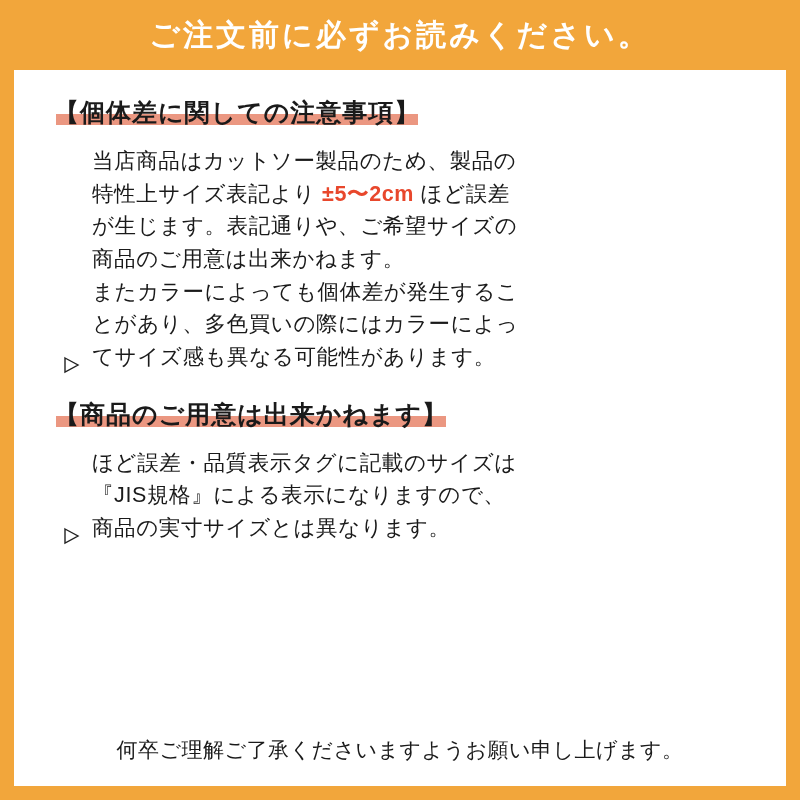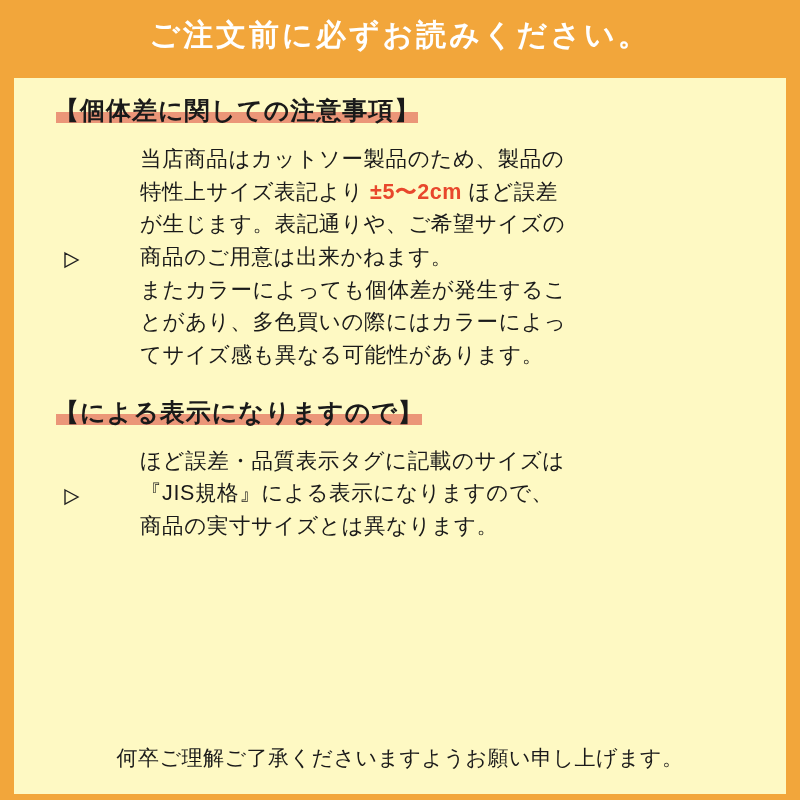--- a/index.html
+++ b/index.html
@@ -37,24 +37,23 @@
     font-weight: bold;
     letter-spacing: 3px;
     line-height: 1;
   }
   .body-panel {
     position: absolute;
     top: 70px;
     left: 14px;
     width: 772px;
     height: 716px;
-    background: #fef9c3;
+    background: #ffffff;
     box-sizing: border-box;
-    padding: 16px 34px 0 34px;
-    margin-top: 8px;
+    padding: 26px 34px 0 34px;
   }
   .section-heading {
     font-size: 25px;
     font-weight: bold;
     color: #1a1a1a;
     letter-spacing: 1px;
     margin: 0 0 6px 0;
     display: inline-block;
     position: relative;
   }
@@ -71,24 +70,23 @@
     height: 11px;
     background: #e8856b;
     opacity: 0.85;
     z-index: 1;
   }
   .heading-wrap {
     padding-left: 6px;
   }
   .para-block {
     display: flex;
-    align-items: center;
+    align-items: flex-end;
     margin: 10px 0 0 0;
     padding-left: 14px;
-    gap: 48px;
   }
   .tri {
     flex: 0 0 auto;
     width: 30px;
     padding-top: 6px;
     font-size: 19px;
     color: #222222;
     line-height: 1;
   }
   .tri svg {
@@ -147,21 +145,21 @@
 特性上サイズ表記より </span><span class="accent">±5〜2cm</span><span> ほど誤差
 が生じます。表記通りや、ご希望サイズの
 商品のご用意は出来かねます。
 またカラーによっても個体差が発生するこ
 とがあり、多色買いの際にはカラーによっ
 てサイズ感も異なる可能性があります。</span></div>
     </div>
 
     <div class="heading-wrap sec2">
       <div class="section-heading">
-        <span class="hl">【による表示になりますので】</span>
+        <span class="hl">【商品のご用意は出来かねます】</span>
       </div>
     </div>
 
     <div class="para-block">
       <div class="tri">
         <svg width="18" height="18" viewBox="0 0 18 18" aria-hidden="true">
           <polygon points="3,2 16,9 3,16" fill="none" stroke="#222222" stroke-width="1.4"></polygon>
         </svg>
       </div>
       <div class="para-text">ほど誤差・品質表示タグに記載のサイズは

